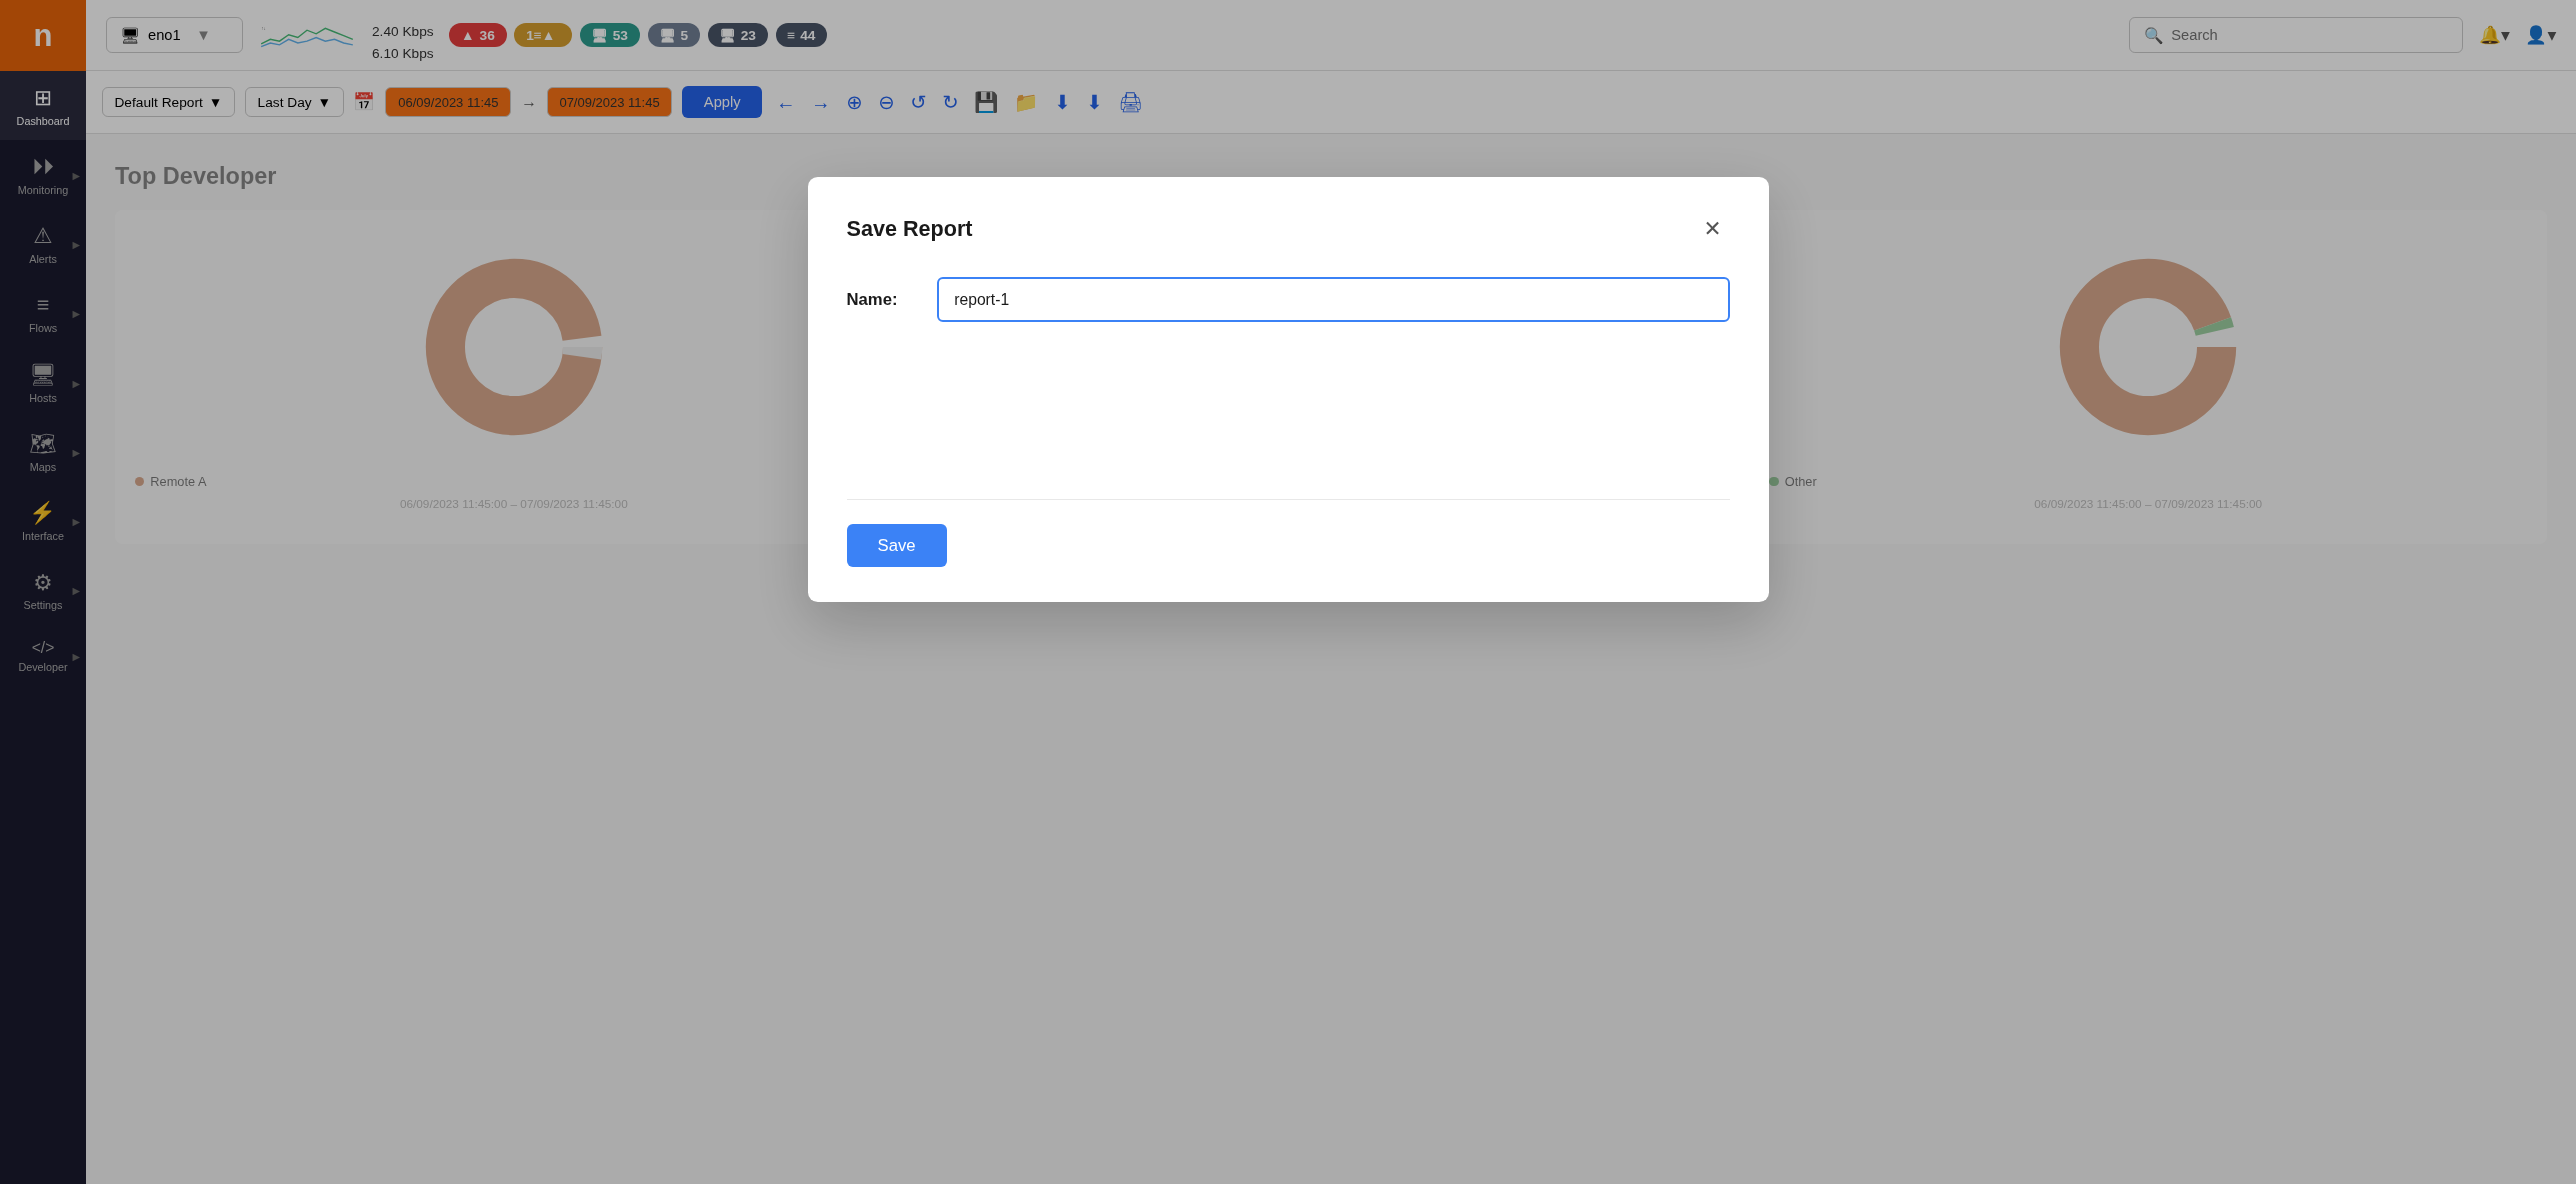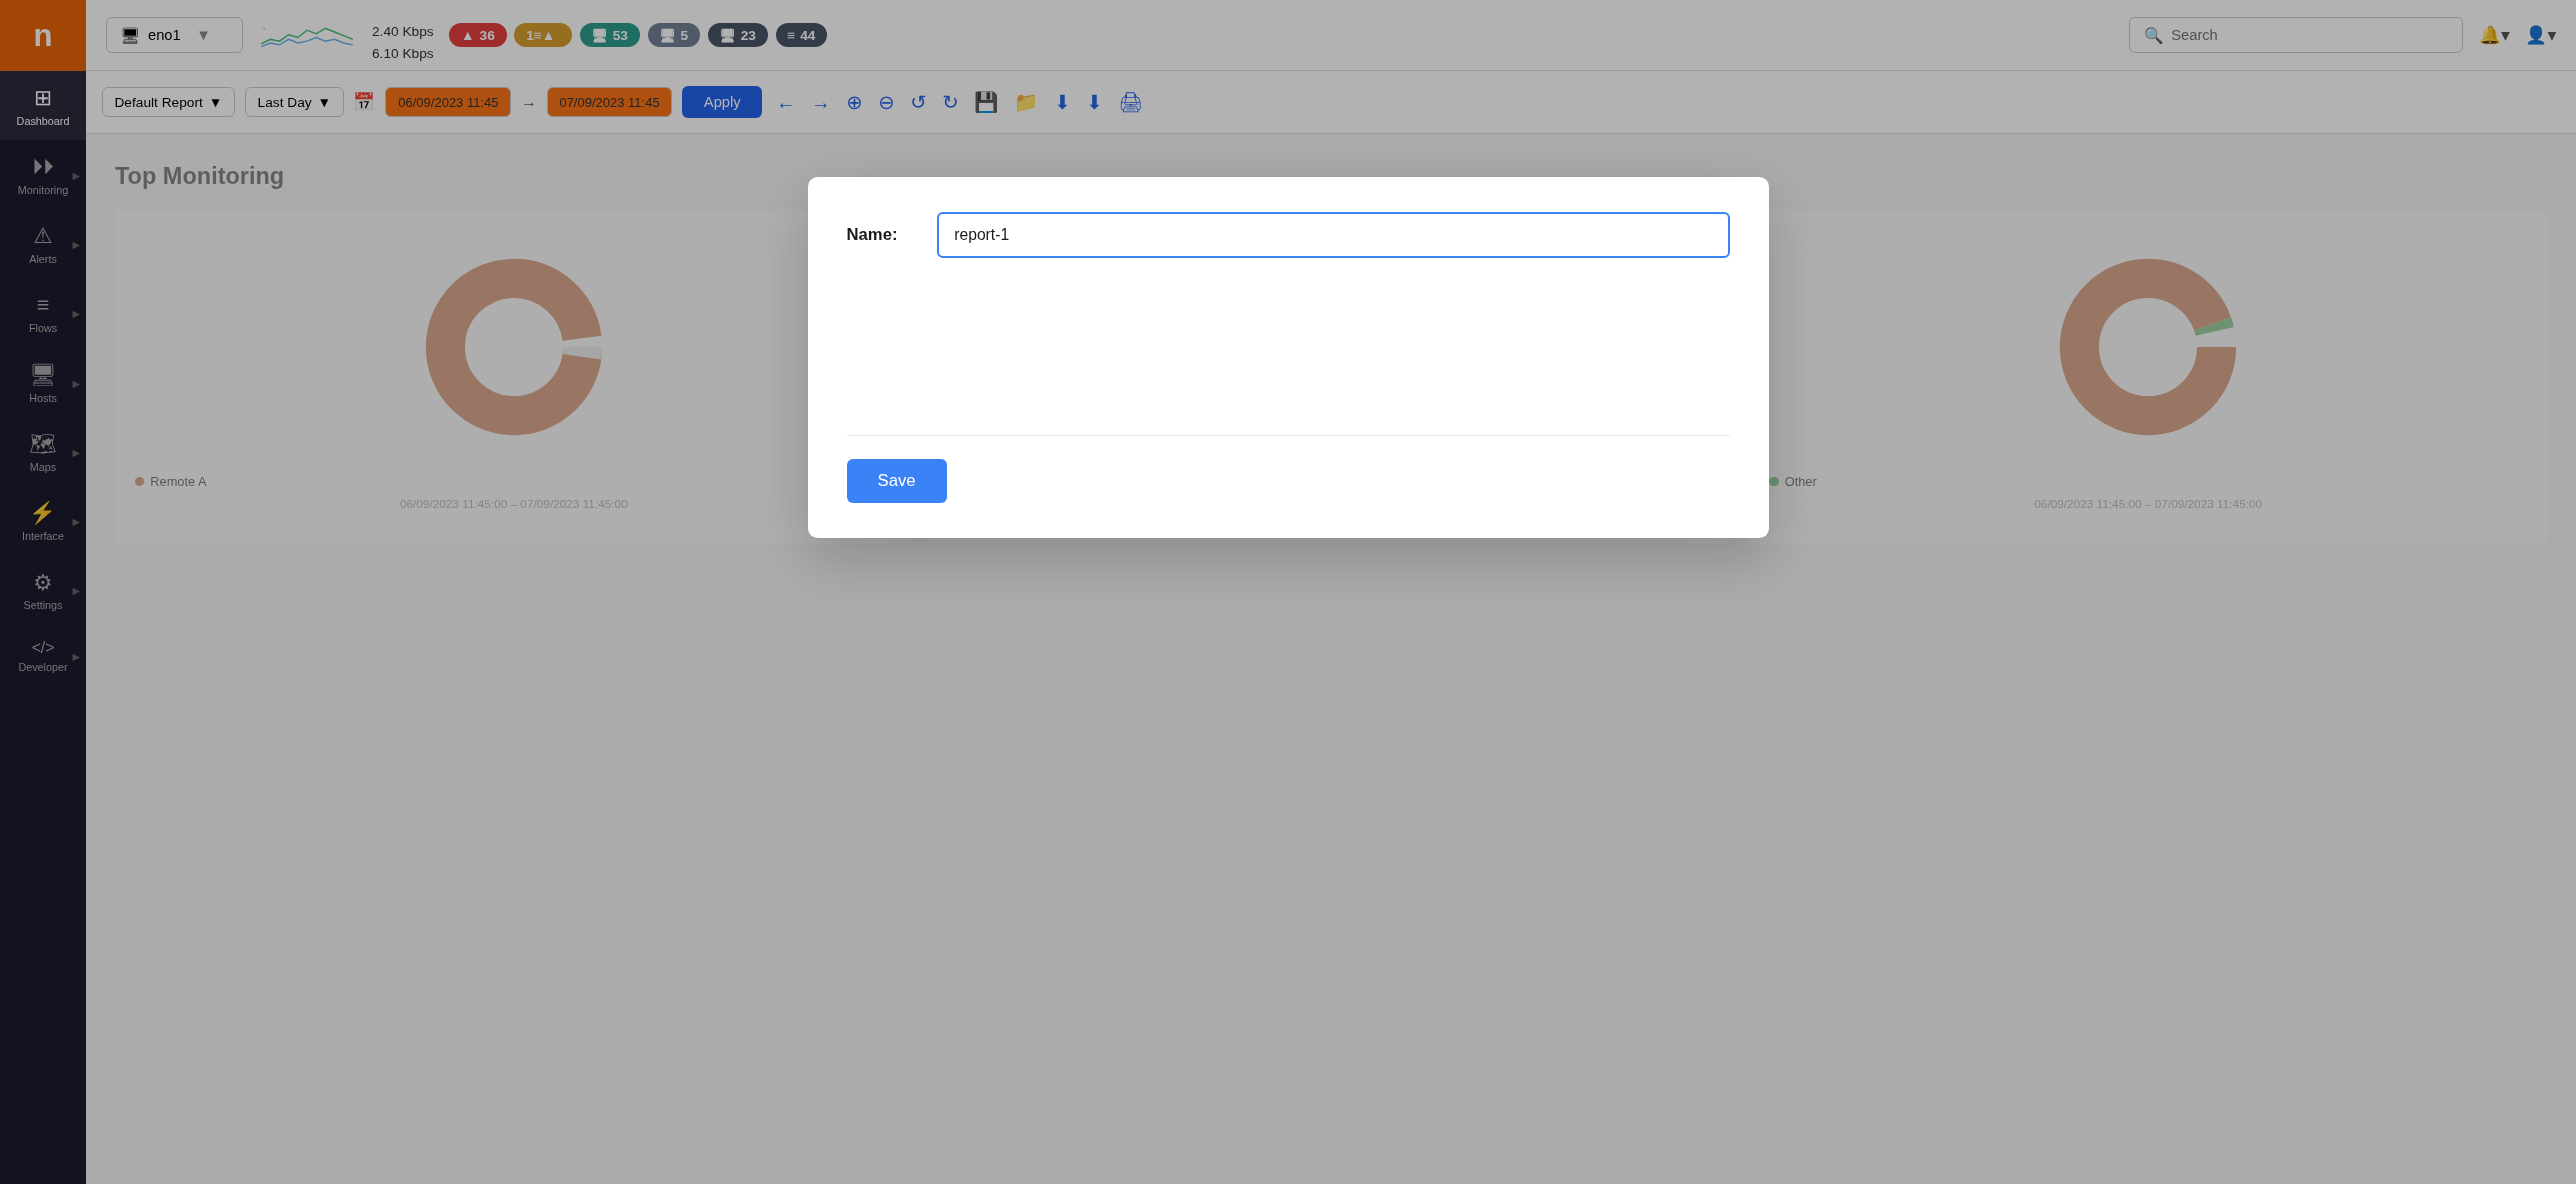--- a/index.html
+++ b/index.html
@@ -452,21 +452,21 @@
         <span class="toolbar-action-icon">↻</span>
         <span class="toolbar-action-icon">💾</span>
         <span class="toolbar-action-icon">📁</span>
         <span class="toolbar-action-icon">⬇</span>
         <span class="toolbar-action-icon">⬇</span>
         <span class="toolbar-action-icon">🖨</span>
       </div>
     </div>
 
     <div class="content-area" style="opacity:0.5;">
-      <h2 class="section-title">Top Monitoring</h2>
+      <h2 class="section-title">Top Developer</h2>
 
       <div class="chart-row">
         <div class="chart-card">
           <div class="donut-container">
             <svg class="donut-svg" viewBox="0 0 200 200">
               <circle cx="100" cy="100" r="70" fill="none" stroke="#c0622b" stroke-width="40" stroke-dasharray="430 10"></circle>
               <circle cx="100" cy="100" r="70" fill="none" stroke="#e8e8e8" stroke-width="40" stroke-dasharray="10 430"></circle>
             </svg>
             <span class="percentage-label">99.7%</span>
           </div>
@@ -509,20 +509,24 @@
           <div class="chart-timestamp">06/09/2023 11:45:00 – 07/09/2023 11:45:00</div>
         </div>
       </div>
 
     </div>
   </div>
 </div>
 
 <div class="modal-overlay">
   <div class="modal">
+    <div class="modal-header">
+      <h2 class="modal-title">Save Report</h2>
+      <button class="modal-close">✕</button>
+    </div>
     <div class="modal-body">
       <label class="modal-label">Name:</label>
       <input class="modal-input" type="text" value="report-1" style="">
     </div>
     <div class="modal-footer">
       <button class="save-btn">Save</button>
     </div>
   </div>
 </div>
 

